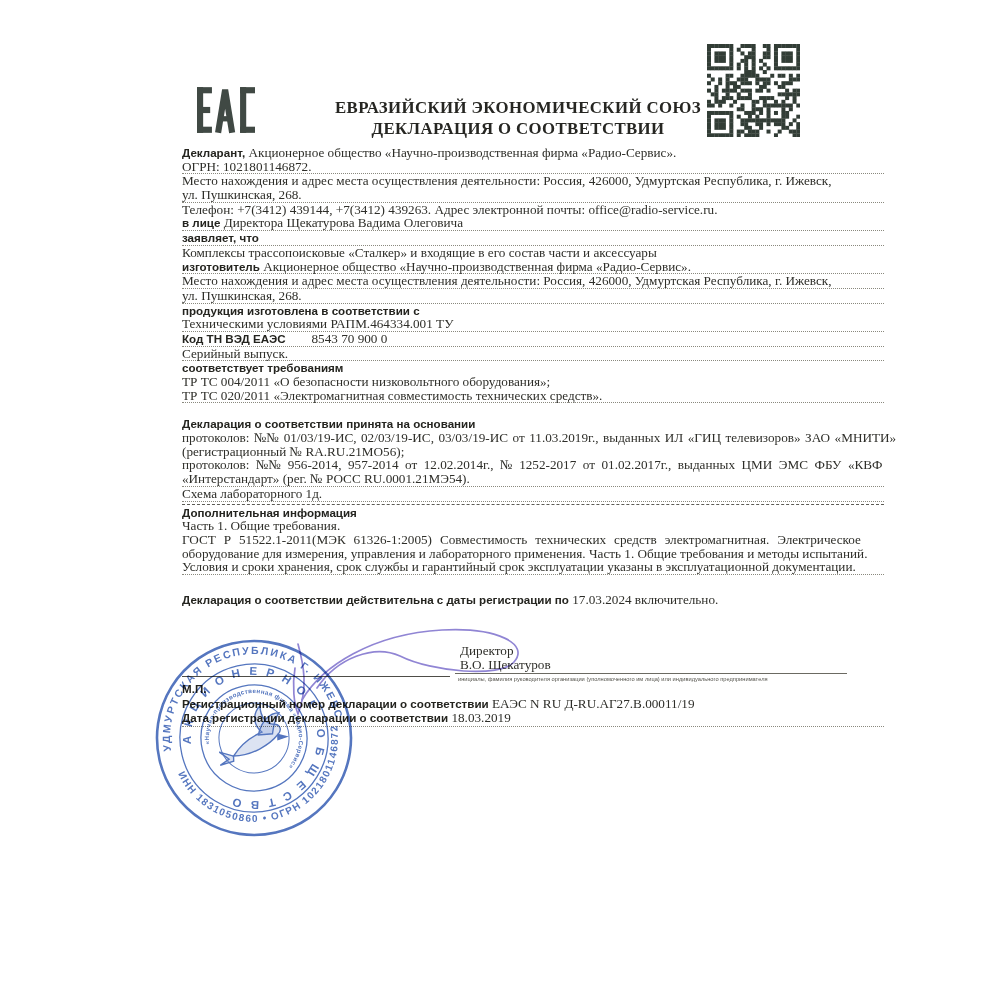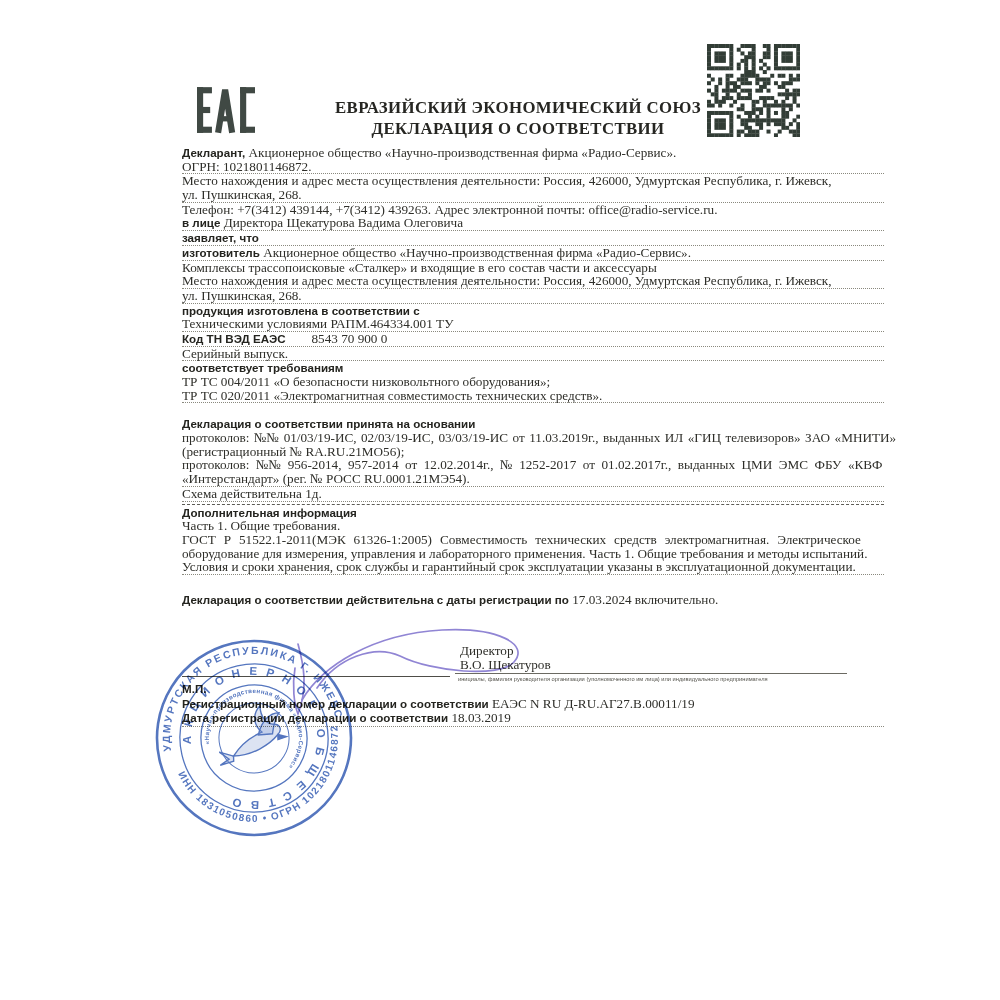--- a/index.html
+++ b/index.html
@@ -386,37 +386,37 @@
   </div>
 
   <div id="content">
     <div class="row"><span class="lbl">Декларант,</span> <span>Акционерное общество «Научно-производственная фирма «Радио-Сервис».</span></div>
     <div class="row dot">ОГРН: 1021801146872.</div>
     <div class="row">Место нахождения и адрес места осуществления деятельности: Россия, 426000, Удмуртская Республика, г. Ижевск,</div>
     <div class="row dot">ул. Пушкинская, 268.</div>
     <div class="row">Телефон: +7(3412) 439144, +7(3412) 439263. Адрес электронной почты: office@radio-service.ru.</div>
     <div class="row dot"><span class="lbl">в лице</span> <span>Директора Щекатурова Вадима Олеговича</span></div>
     <div class="row dot lbl">заявляет, что</div>
+    <div class="row">Комплексы трассопоисковые «Сталкер» и входящие в его состав части и аксессуары</div>
     <div class="row dot"><span class="lbl">изготовитель</span> <span>Акционерное общество «Научно-производственная фирма «Радио-Сервис».</span></div>
-    <div class="row">Комплексы трассопоисковые «Сталкер» и входящие в его состав части и аксессуары</div>
     <div class="row dot">Место нахождения и адрес места осуществления деятельности: Россия, 426000, Удмуртская Республика, г. Ижевск,</div>
     <div class="row dot">ул. Пушкинская, 268.</div>
     <div class="row lbl">продукция изготовлена в соответствии с</div>
     <div class="row dot">Техническими условиями РАПМ.464334.001 ТУ</div>
     <div class="row dot"><span class="lbl">Код ТН ВЭД ЕАЭС</span><span class="tab"></span><span>8543 70 900 0</span></div>
     <div class="row dot">Серийный выпуск.</div>
     <div class="row lbl">соответствует требованиям</div>
     <div class="row">ТР ТС 004/2011 «О безопасности низковольтного оборудования»;</div>
     <div class="row dot">ТР ТС 020/2011 «Электромагнитная совместимость технических средств».</div>
     <div class="row lbl mt14">Декларация о соответствии принята на основании</div>
     <div class="row ws1">протоколов: №№ 01/03/19-ИС, 02/03/19-ИС, 03/03/19-ИС от 11.03.2019г., выданных ИЛ «ГИЦ телевизоров» ЗАО «МНИТИ»</div>
     <div class="row">(регистрационный № RA.RU.21МО56);</div>
     <div class="row ws3">протоколов: №№ 956-2014, 957-2014 от 12.02.2014г., № 1252-2017 от 01.02.2017г., выданных ЦМИ ЭМС ФБУ «КВФ</div>
     <div class="row dot">«Интерстандарт» (рег. № РОСС RU.0001.21МЭ54).</div>
-    <div class="row dot">Схема действительна 1д.</div>
+    <div class="row dot">Схема лабораторного 1д.</div>
     <div class="hr-dash"></div>
     <div class="row lbl">Дополнительная информация</div>
     <div class="row">Часть 1. Общие требования.</div>
     <div class="row ws4">ГОСТ Р 51522.1-2011(МЭК 61326-1:2005) Совместимость технических средств электромагнитная. Электрическое</div>
     <div class="row">оборудование для измерения, управления и лабораторного применения. Часть 1. Общие требования и методы испытаний.</div>
     <div class="row dot">Условия и сроки хранения, срок службы и гарантийный срок эксплуатации указаны в эксплуатационной документации.</div>
     <div class="row mt18"><span class="lbl">Декларация о соответствии действительна с даты регистрации по</span> <span>17.03.2024 включительно.</span></div>
   </div>
 
   <div class="abs" id="sig-right">

